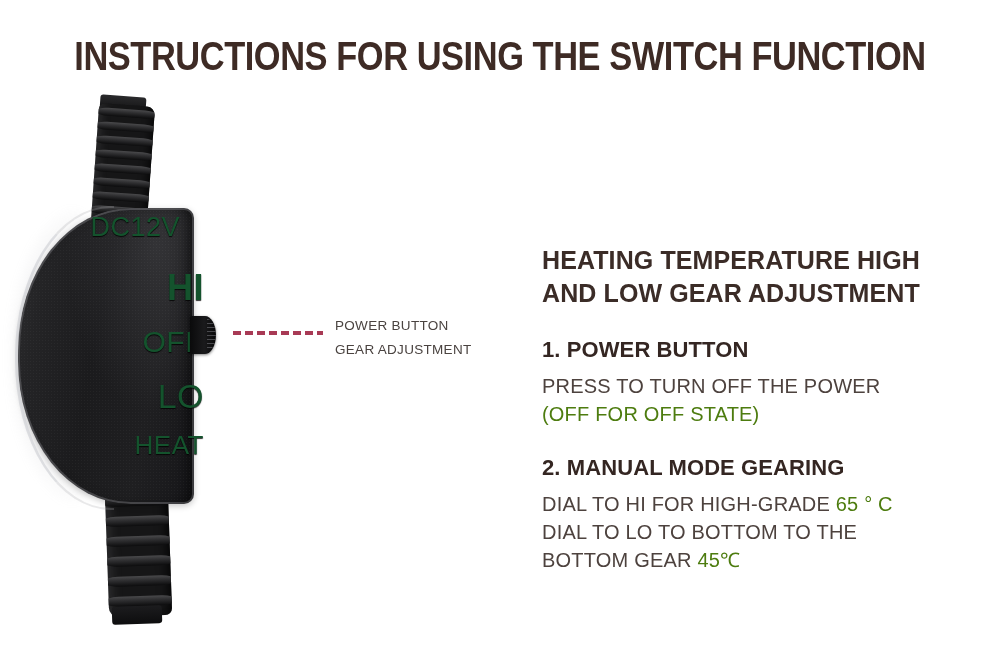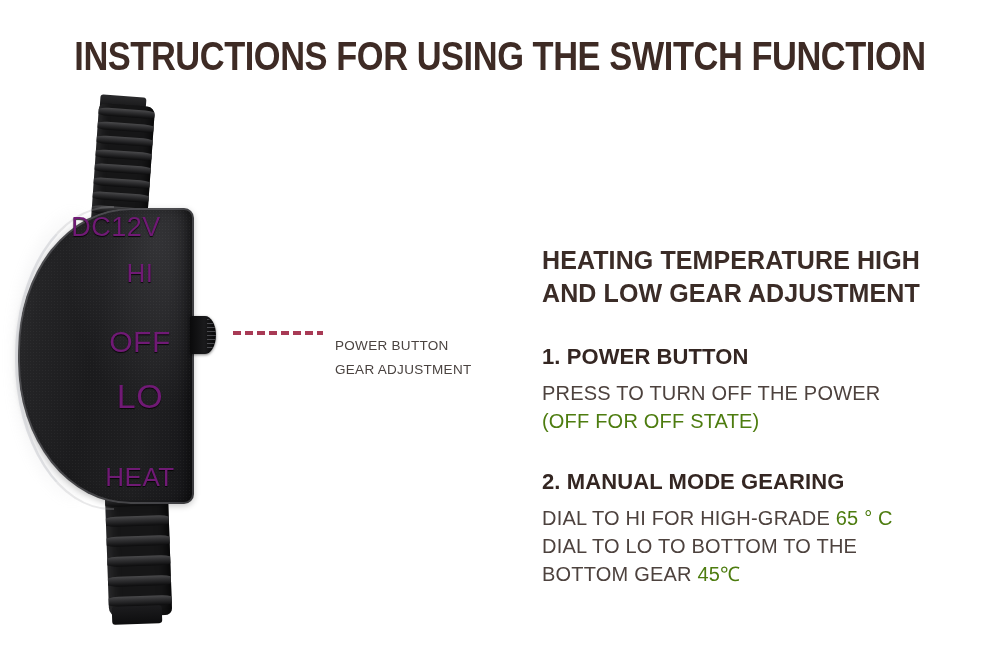--- a/index.html
+++ b/index.html
@@ -143,32 +143,32 @@
     border-radius: 96px 0 0 96px / 150px 0 0 150px;
     border-left: 3px solid rgba(205,207,212,.62);
     border-top: 2px solid rgba(170,172,177,.26);
     border-bottom: 2px solid rgba(170,172,177,.26);
     pointer-events: none;
   }
 
   
   .face-label {
     position: absolute;
-    color: #701a75;
+    color: #14532d;
     text-shadow: 0 1px 1px rgba(0,0,0,.8);
     white-space: nowrap;
-    text-align: center;
+    text-align: right;
     letter-spacing: 0.5px;
     z-index: 3;
   }
   #label-dc12v { left: 52px; top: 124px; width: 128px; font-size: 27px; }
-  #label-hi    { left: 76px; top: 170px; width: 128px; font-size: 26px; }
+  #label-hi    { left: 76px; top: 179px; width: 128px; font-size: 36px; font-weight: bold; }
   #label-off   { left: 76px; top: 237px; width: 128px; font-size: 30px; }
   #label-lo    { left: 76px; top: 289px; width: 128px; font-size: 34px; }
-  #label-heat  { left: 76px; top: 342px; width: 128px; font-size: 26px; margin-top: 32px; }
+  #label-heat  { left: 76px; top: 342px; width: 128px; font-size: 26px; }
 
   
   #gear-knob {
     position: absolute;
     left: 190px;
     top: 228px;
     width: 26px;
     height: 38px;
     z-index: 4;
     background: linear-gradient(90deg,#0a0a0b 0%,#1a1a1c 55%,#070708 100%);
@@ -199,40 +199,39 @@
   }
   #callout-text {
     position: absolute;
     left: 335px;
     top: 314px;
     font-size: 13.5px;
     line-height: 24px;
     color: #4a4340;
     letter-spacing: 0.3px;
     white-space: nowrap;
-    margin-top: 20px;
   }
 
   
   #instructions {
     position: absolute;
     left: 542px;
     top: 228px;
     width: 430px;
     color: #3b2c27;
   }
   #instructions-heading {
     font-size: 25px;
     font-weight: bold;
     line-height: 33px;
     letter-spacing: 0.1px;
     color: #3b2c27;
     margin-top: 16px;
   }
-  .instr-block { margin-top: 34px; }
+  .instr-block { margin-top: 27px; }
   .instr-title {
     font-size: 22px;
     font-weight: bold;
     letter-spacing: 0.1px;
     color: #342622;
     margin-bottom: 9px;
   }
   .instr-line {
     font-size: 20px;
     line-height: 28px;

